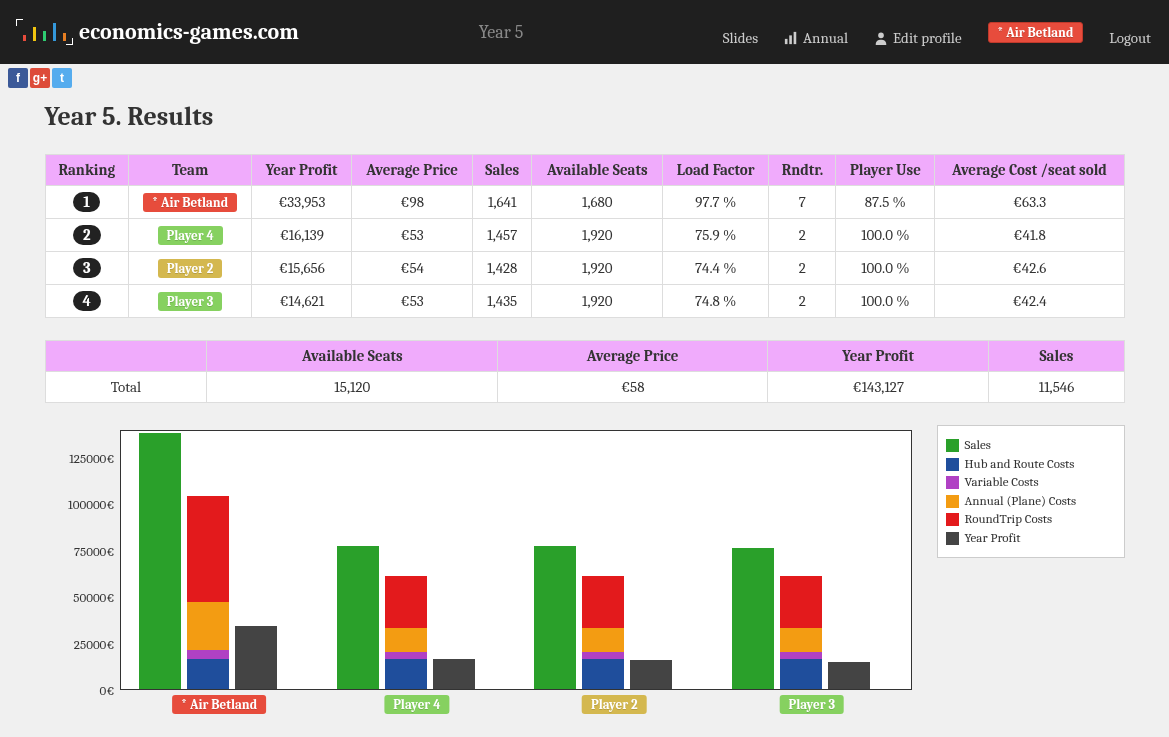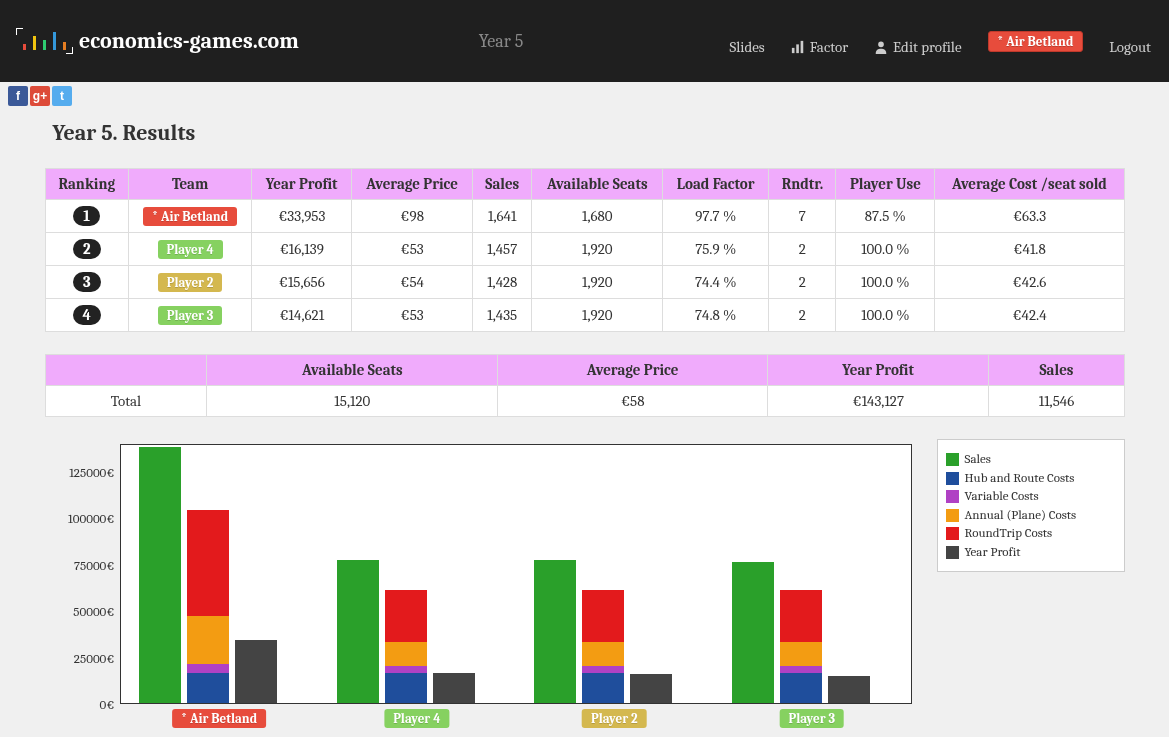--- a/index.html
+++ b/index.html
@@ -1,31 +1,31 @@
 <!DOCTYPE html>
 <html><head>
 <meta charset="utf-8">
 <style>
   html,body{margin:0;padding:0;background:#f0f0f0;font-family:Cambria,Georgia,'Times New Roman',serif;color:#333;font-size:14px;}
   
-  .navbar{background:#1f1f1f;height:50px;display:flex;align-items:center;padding:16px 18px;color:#ddd;}
+  .navbar{background:#1f1f1f;height:50px;display:flex;align-items:center;padding:7px 18px;color:#ddd;}
   .brand{display:flex;align-items:center;gap:8px;font-size:22px;font-weight:bold;color:#fff;}
   .brand-logo{display:flex;align-items:flex-end;gap:1px;position:relative;padding:2px;}
   .brand-logo .bar{width:3px;display:inline-block;}
   .brand-logo .corner{position:absolute;width:6px;height:6px;border:1px solid #fff;}
   .nav-year{margin-left:180px;font-size:18px;color:#888;}
   .nav-right{margin-left:auto;display:flex;align-items:center;gap:26px;font-size:15px;}
   .nav-right a{color:#ccc;text-decoration:none;cursor:pointer;display:flex;align-items:center;gap:5px;margin-top:12px;}
   .player-badge{background:#e74c3c;color:#fff;padding:2px 9px;border-radius:3px;font-weight:bold;font-size:13px;border:1px solid #c0392b;text-shadow:0 1px 0 rgba(0,0,0,.2);}
   
   .social{padding:4px 8px;display:flex;gap:2px;}
   .social .sicon{width:20px;height:20px;border-radius:2px;display:inline-flex;align-items:center;justify-content:center;color:#fff;font-weight:bold;font-size:12px;font-family:Arial,sans-serif;}
   
   .container{max-width:1080px;margin:0 auto;padding:0 20px;}
-  h1{font-size:22px;margin:10px 8px 22px;font-weight:bold;}
+  h1{font-size:26px;margin:10px 0 22px;font-weight:bold;}
   
   table{border-collapse:collapse;width:100%;background:#fff;margin-bottom:22px;font-size:15px;}
   th,td{border:1px solid #ddd;padding:6px 10px;text-align:center;}
   th{background:#f0abfc;font-weight:bold;}
   .rank-pill{background:#222;color:#fff;border-radius:10px;padding:1px 10px;font-weight:bold;display:inline-block;}
   .team-badge{color:#fff;padding:2px 9px;border-radius:3px;font-weight:bold;font-size:13px;display:inline-block;text-shadow:0 1px 0 rgba(0,0,0,.15);}
   
   .chart-area{display:flex;gap:20px;}
   .plot{flex:1;position:relative;height:300px;}
   .plot-inner{position:absolute;left:75px;right:5px;top:5px;bottom:35px;border:1px solid #333;background:#fff;}
@@ -60,21 +60,21 @@
   <div class="nav-right">
     <a>
         <span>Slides</span>
       </a>
     <a>
       <svg class="icon-svg" viewBox="0 0 16 16">
           <rect x="1" y="9" width="3" height="6"></rect>
           <rect x="6" y="5" width="3" height="10"></rect>
           <rect x="11" y="1" width="3" height="14"></rect>
         </svg>
-      <span>Factor</span>
+      <span>Annual</span>
     </a>
     <a>
       <svg class="icon-svg" viewBox="0 0 16 16">
           <circle cx="8" cy="5" r="3.2"></circle>
           <path d="M2 15c0-3.3 2.7-5 6-5s6 1.7 6 5v1H2z"></path>
         </svg>
       <span>Edit profile</span>
     </a>
     <span class="player-badge">* Air Betland</span>
     <a>

